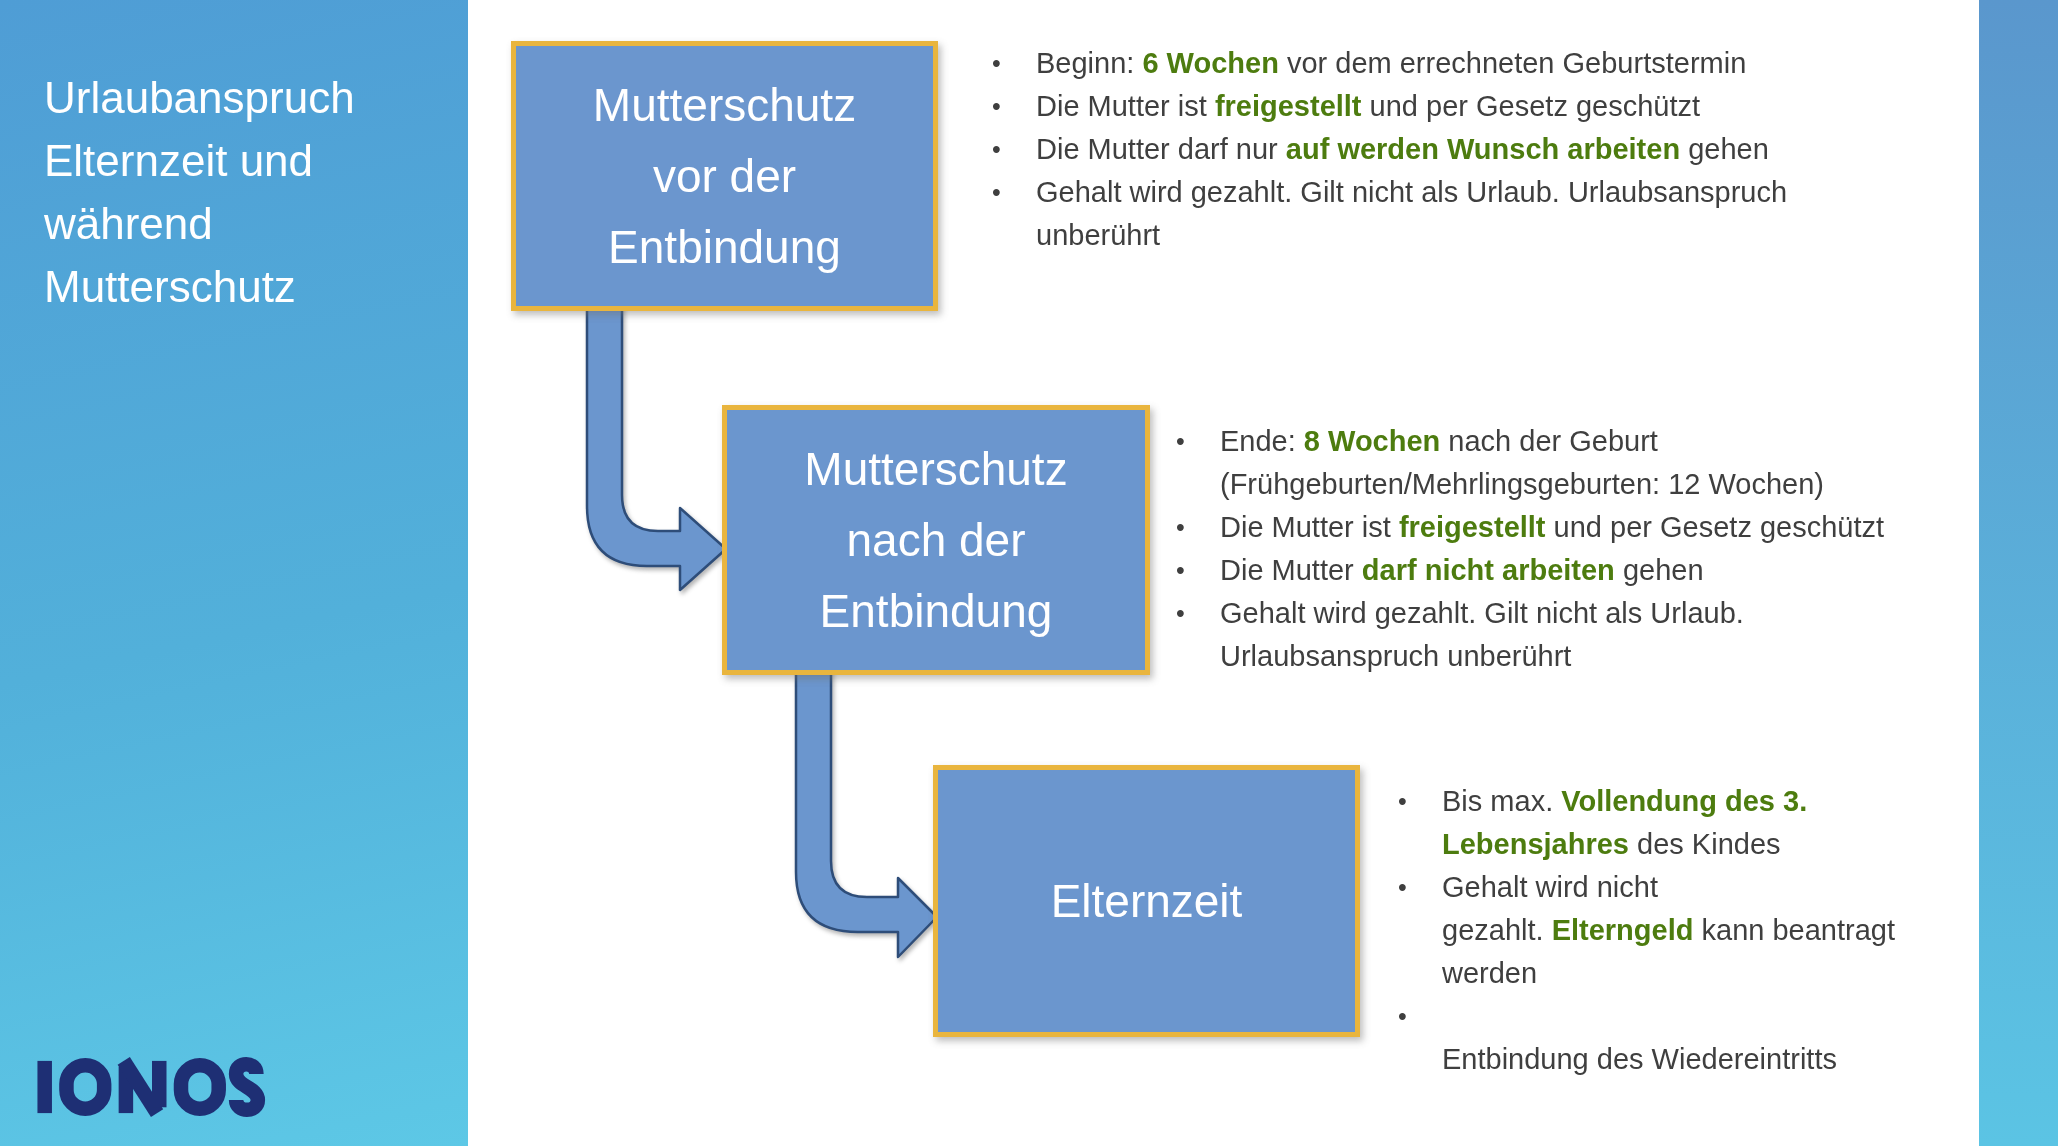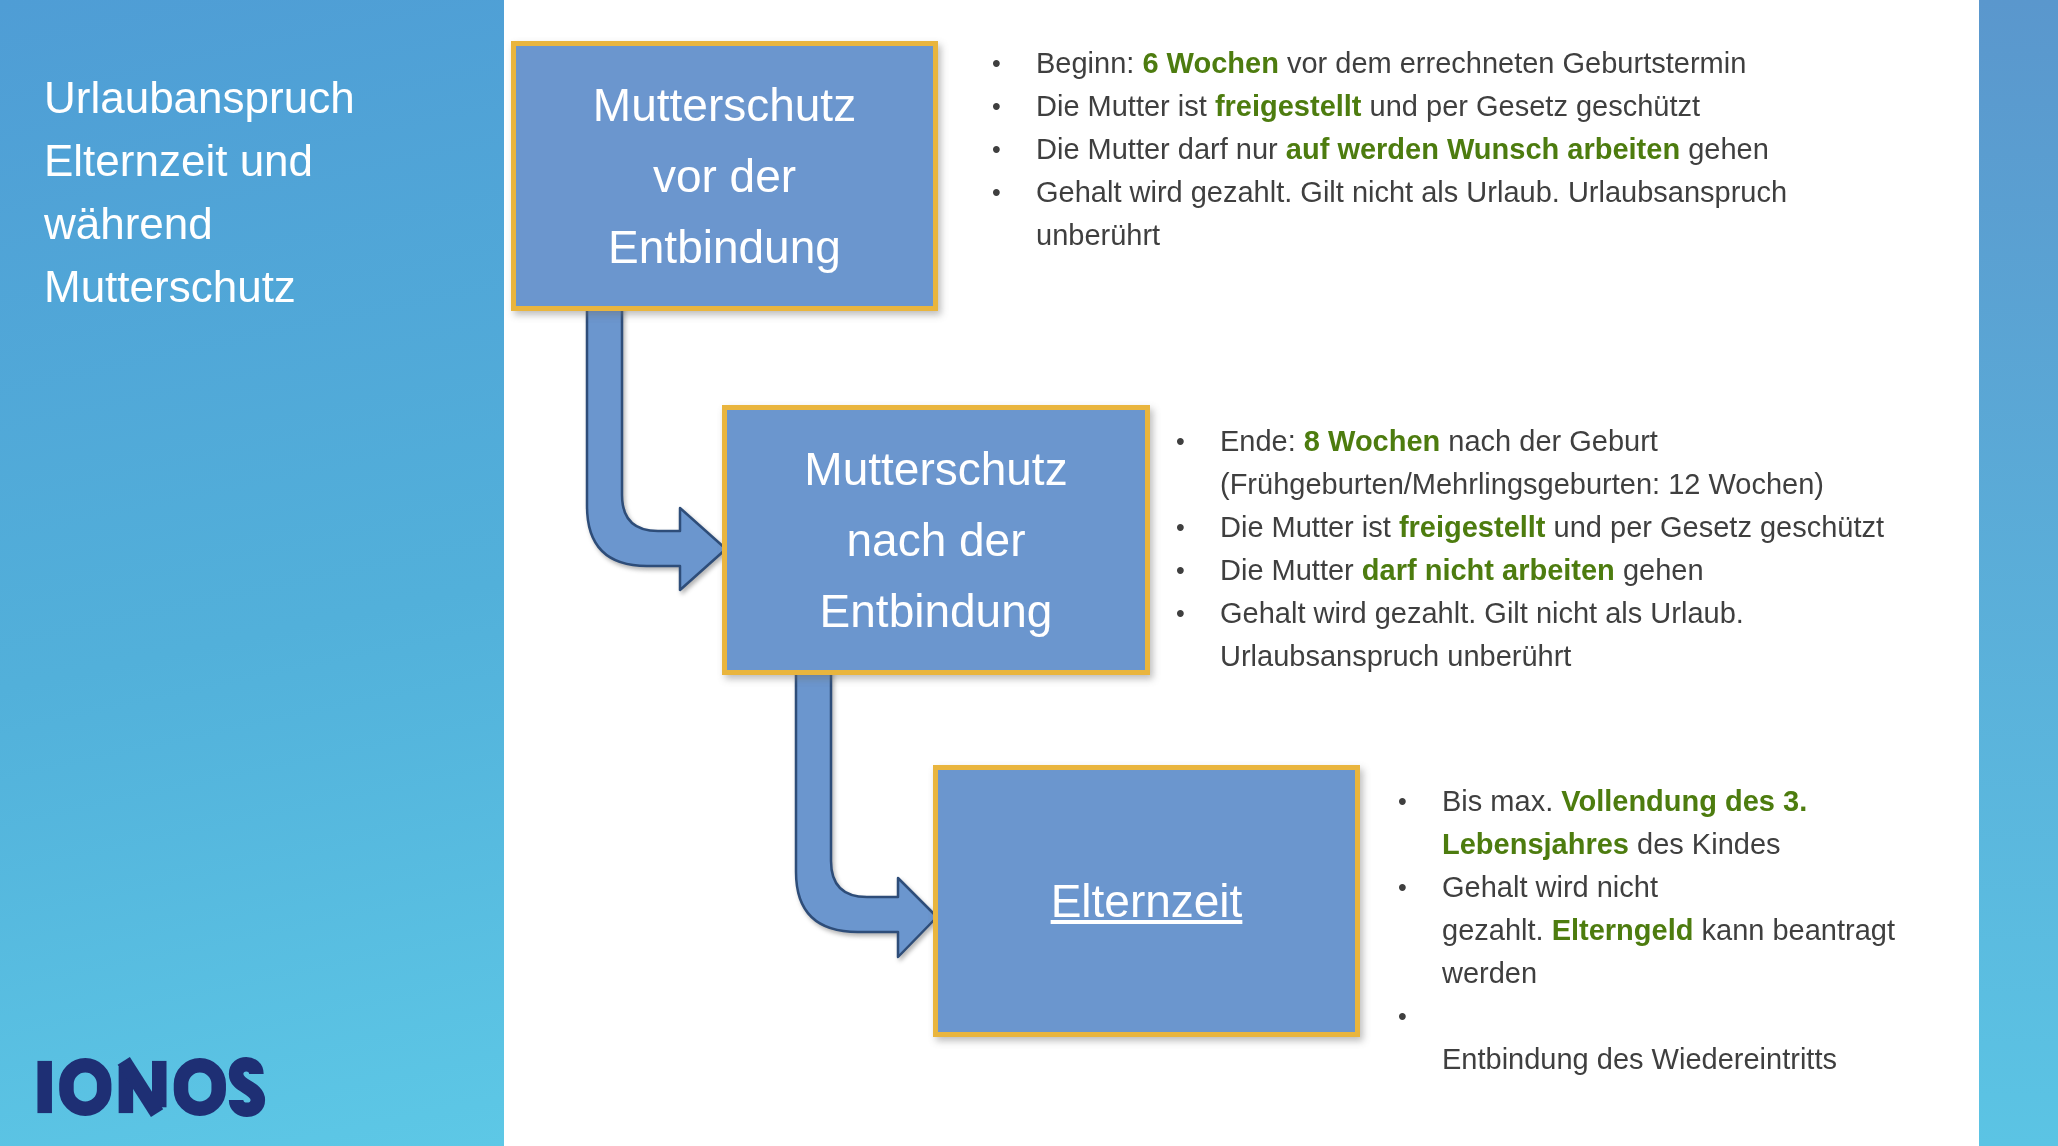--- a/index.html
+++ b/index.html
@@ -7,21 +7,20 @@
     width:2058px;height:1146px;position:relative;overflow:hidden;
     background:#ffffff;
     font-family:"Liberation Sans", sans-serif;
   }
   .canvas{position:absolute;inset:0;}
 
   
   .sidebar{
     position:absolute;left:0;top:0;width:468px;height:1146px;
     background:linear-gradient(168deg, var(--sidebar-top,#4f9dd5) 0%, #52b0da 55%, var(--sidebar-bottom,#5dc8e6) 100%);
-    padding-left:36px;
   }
   .slide-title{
     position:absolute;left:44px;top:66px;width:400px;
     color:var(--title-text,#ffffff);font-size:44px;line-height:63px;font-weight:400;
   }
   .logo{position:absolute;left:36px;top:1054px;width:232px;height:66px;}
   .logo svg{width:100%;height:100%;}
   .logo path,.logo line,.logo rect{stroke:var(--logo-navy,#1e2f74);fill:none;}
 
   
@@ -35,21 +34,21 @@
     position:absolute;box-sizing:border-box;
     background:var(--box-fill,#6b96ce);
     border:5px solid var(--box-border,#e9b53e);
     box-shadow:3px 4px 7px rgba(110,110,110,.45);
     color:var(--box-text,#ffffff);
     display:flex;flex-direction:column;justify-content:center;
     text-align:center;font-size:46px;line-height:71px;font-weight:400;
   }
   #box1{left:511px;top:41px;width:427px;height:270px;}
   #box2{left:722px;top:405px;width:428px;height:270px;}
-  #box3{left:933px;top:765px;width:427px;height:272px;text-decoration:underline;}
+  #box3{left:933px;top:765px;width:427px;height:272px;}
 
   
   .arrow{position:absolute;overflow:visible;}
   #arrow1{left:560px;top:304px;width:200px;height:300px;}
   #arrow2{left:770px;top:668px;width:200px;height:300px;}
   .arrow path{
     fill:var(--arrow-fill,#6b96ce);
     stroke:var(--arrow-outline,#2e4d79);
     stroke-width:2.5;stroke-linejoin:round;
     filter:drop-shadow(2px 3px 2px rgba(90,90,90,.45));

